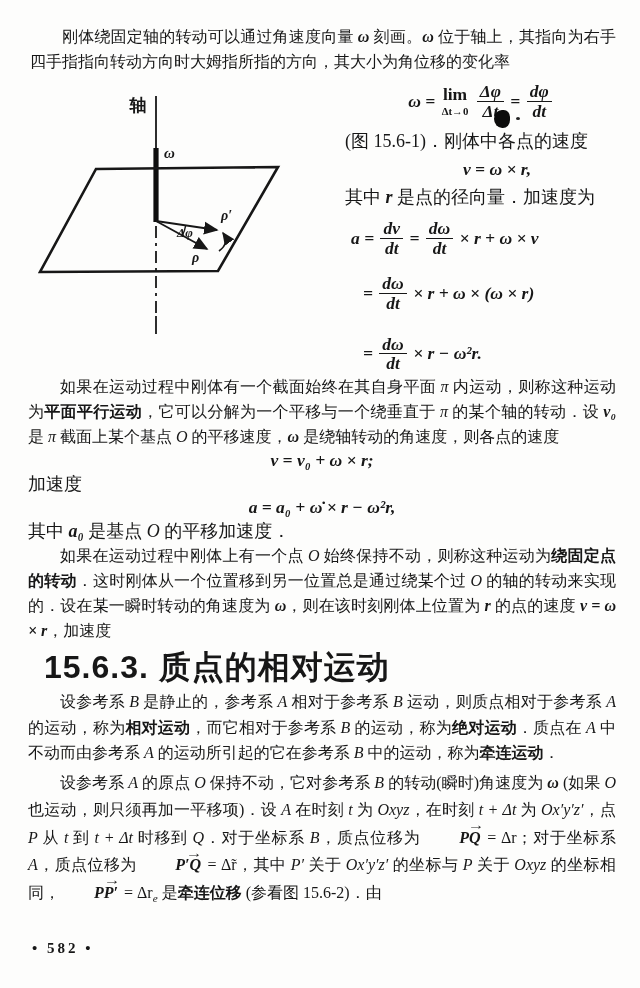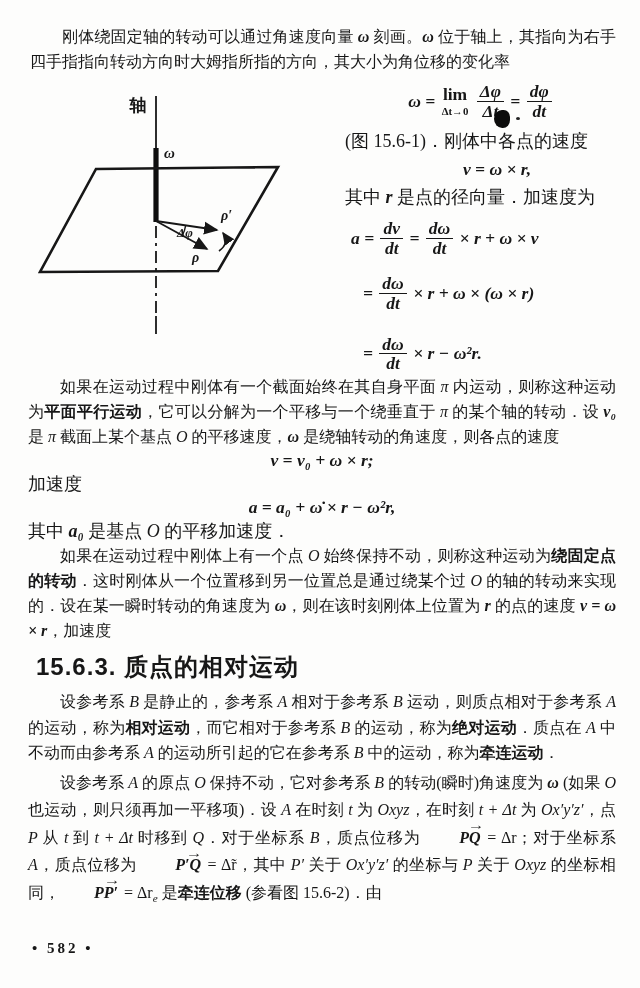--- a/index.html
+++ b/index.html
@@ -65,22 +65,22 @@
   .right-col .rline{font-size:18px;line-height:26px;}
   .eq-v{margin:5px 0 4px;}
   .eq-a1{margin-top:9px;padding-left:6px;}
   .eq-a2{margin-top:16px;padding-left:18px;}
   .eq-a3{margin-top:22px;padding-left:18px;}
   .main-flow{position:absolute;top:374px;left:28px;width:588px;}
   .eq-line{margin:1px 0;align-items:center;}
   .accel-label,.note-line{font-size:18px;line-height:24px;}
   .section-heading{
     font-family:"Liberation Sans","DejaVu Sans",sans-serif;
-    font-weight:700;font-size:24px;line-height:28px;
-    margin:10px 8px 8px;letter-spacing:1px;
+    font-weight:700;font-size:32px;line-height:28px;
+    margin:10px 16px 8px;letter-spacing:1px;
   }
   .p4{line-height:25.5px;}
   .p5{line-height:27.5px;margin-top:3px;}
   .footer{
     position:absolute;top:940px;left:32px;
     font-size:15px;letter-spacing:3px;font-weight:600;font-family:Liberation Serif, serif;
   }
   svg text{font-family:"Liberation Serif","DejaVu Serif",serif;fill:#171717;}
 </style>
 </head>

